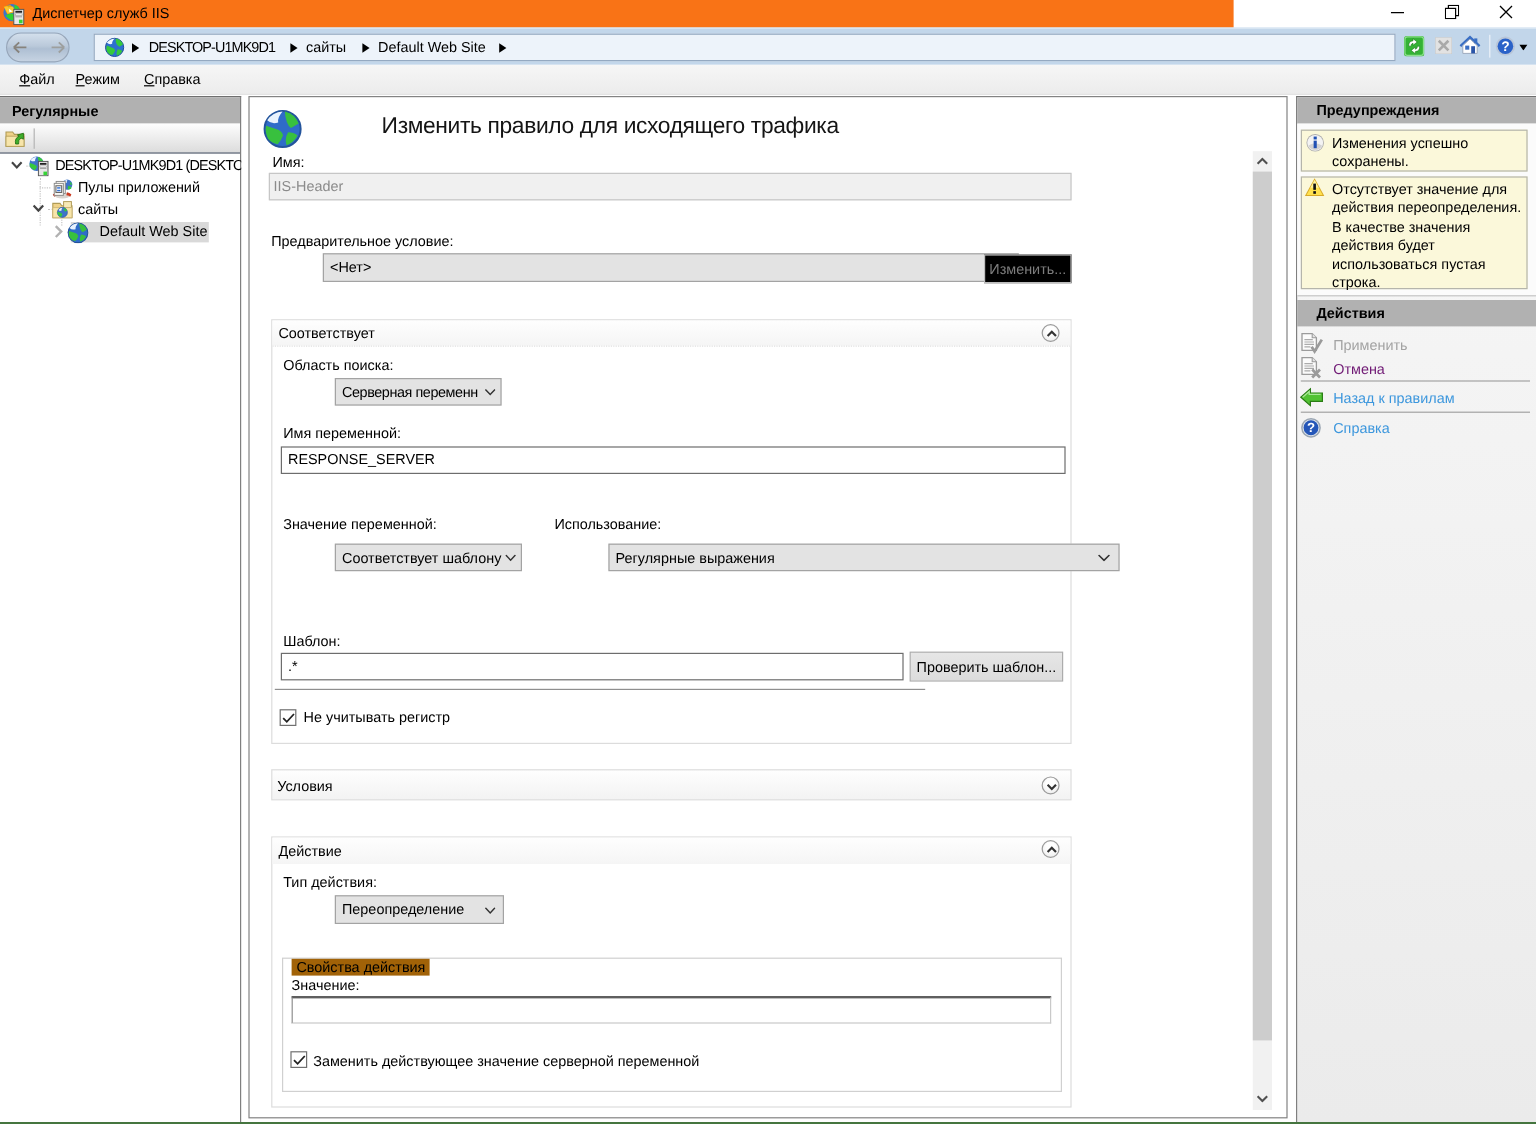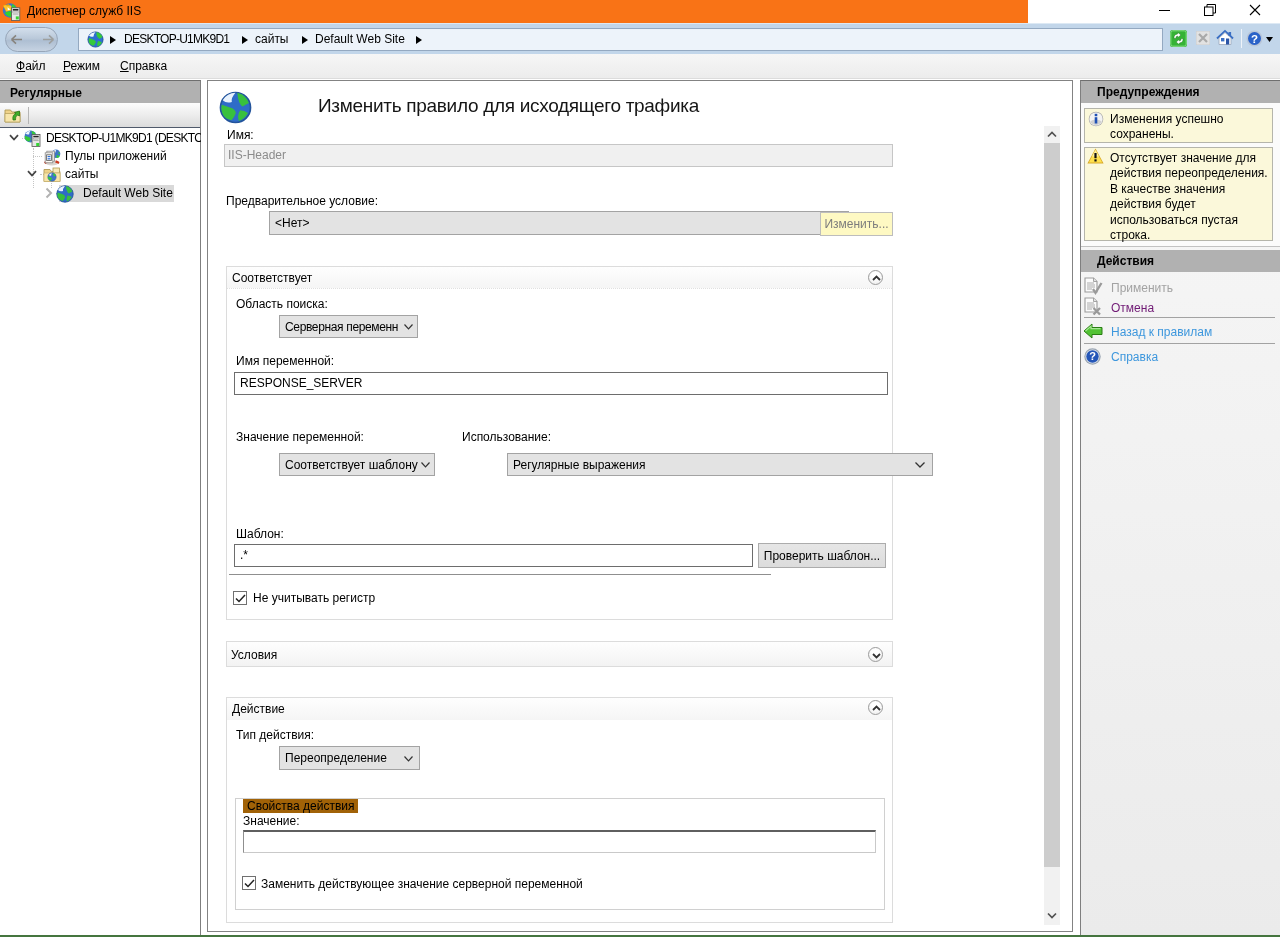--- a/index.html
+++ b/index.html
@@ -253,21 +253,21 @@
     <span style="color:#8b8b8b">IIS-Header</span>
   </div>
 
 <span class="tt" style="left:226px;top:194px">Предварительное условие:</span>
 <div class="combo" style="left:224px;top:211px;width:580px;height:24px">
   <span class="ctext">&lt;Нет&gt;</span>
   <svg class="abs" style="right:7px;top:9px" width="10" height="6" viewBox="0 0 10 6">
       <path d="M0.5 0.5 L5 5 L9.5 0.5" fill="none" stroke="#333" stroke-width="1.3"></path>
     </svg>
 </div>
-<div class="btn" style="left:820px;top:212px;width:73px;height:24px;background:#fef9c3;border-color:#bdbdbd;color:#7d7d7d;padding-top:4px">Изменить...</div>
+<div class="btn" style="left:820px;top:212px;width:73px;height:24px;background:#000000;border-color:#bdbdbd;color:#7d7d7d;padding-top:4px">Изменить...</div>
 
 <div class="gbox" style="left:226px;top:266px;width:667px;height:354px">
   <div class="gbhead" style="border-bottom:1px dotted #e0e0e0">
       <span>Соответствует</span>
     </div>
 </div>
 <div class="circbtn" style="left:868px;top:270px">
     <svg width="11" height="11" viewBox="0 0 11 11">
       <path d="M2 7 L5.5 3.5 L9 7" fill="none" stroke="#333" stroke-width="1.8"></path>
     </svg>

